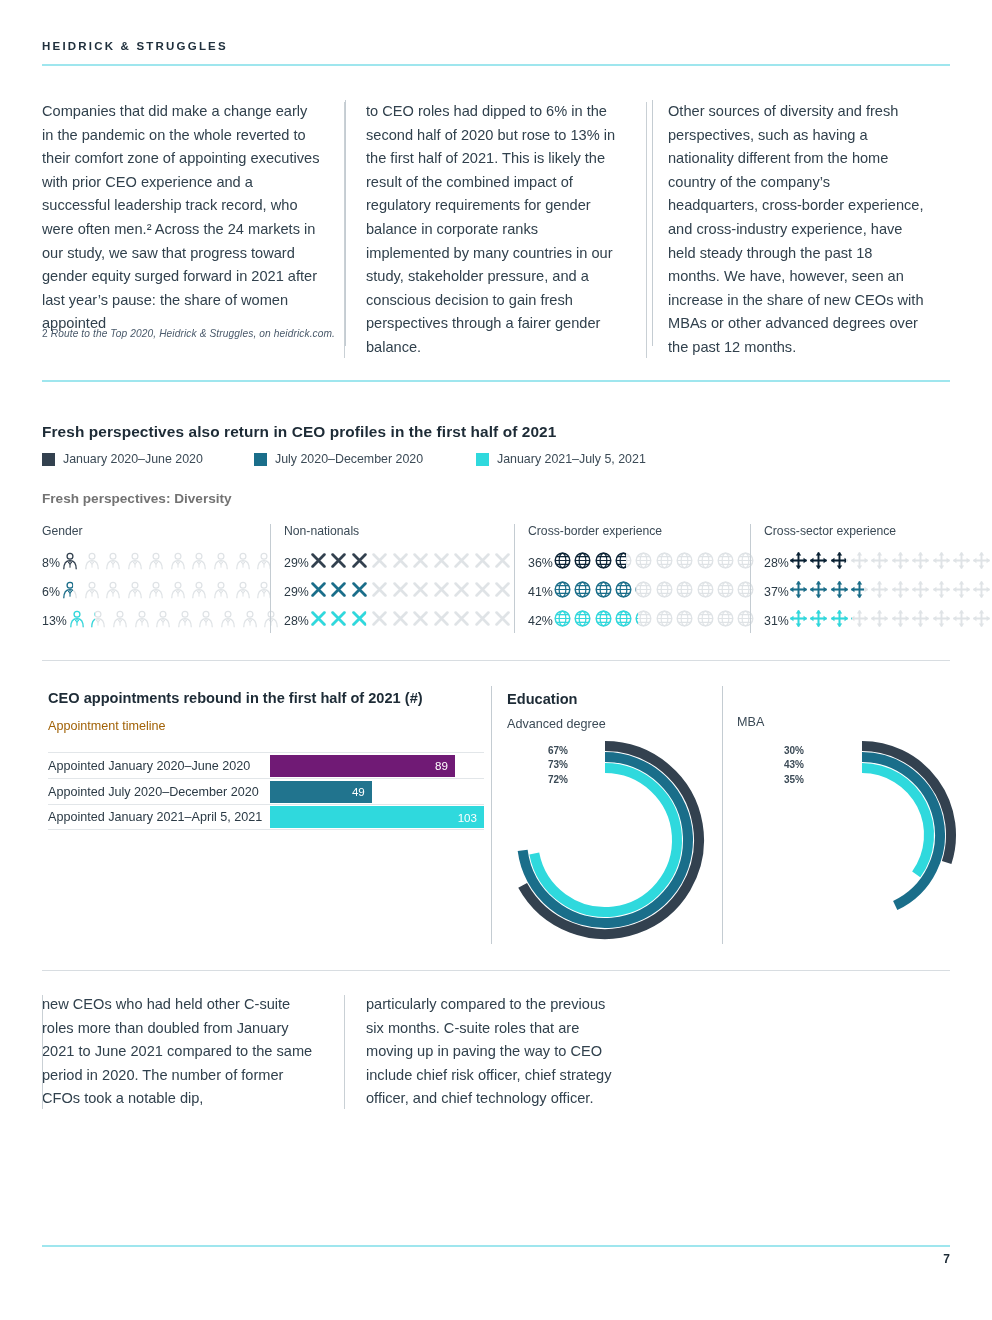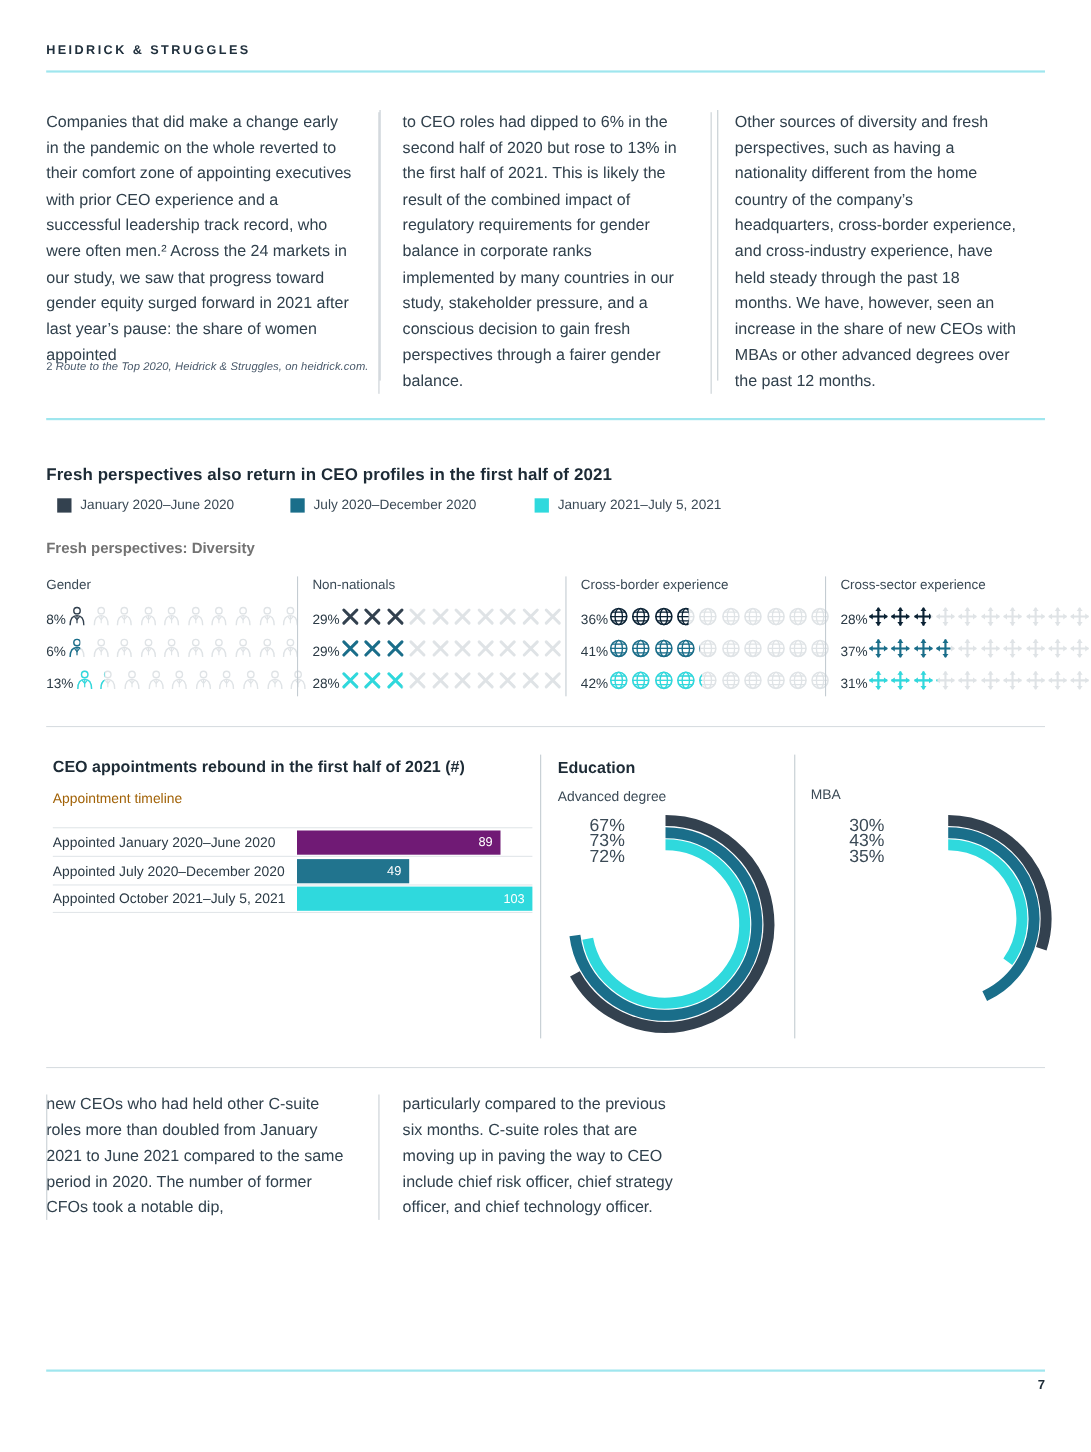--- a/index.html
+++ b/index.html
@@ -36,21 +36,21 @@
   .footnote .num { font-style: normal; }
 
   
   .ex-title {
     position: absolute; left: 42px; font-size: 15.4px; font-weight: 700; color: #1d2b36;
     letter-spacing: .1px;
   }
   .ex-sub {
     position: absolute; left: 42px; font-size: 13.6px; font-weight: 700; color: #737373;
   }
-  .legend { position: absolute; left: 42px; display: flex; gap: 0; margin-left: 10px; }
+  .legend { position: absolute; left: 42px; display: flex; gap: 0; }
   .legend-item { display: flex; align-items: center; font-size: 12.4px; color: #3b4a56; font-weight: 300; }
   .legend-sw { width: 13px; height: 13px; margin-right: 8px; display:inline-block; }
 
   
   .picto-wrap { position: absolute; left: 42px; top: 524px; width: 908px; display: flex; }
   .picto-panel { position: relative; padding-left: 0; }
   .picto-panel.sep::before { content:""; position:absolute; left:-14px; top:0; bottom:2px; width:1px; background:#c4ccd2; }
   .picto-head { font-size: 12.2px; color: #3b4a56; font-weight: 300; margin-bottom: 10px; }
   .picto-row { display: flex; align-items: center; height: 29px; }
   .picto-pct { font-size: 12.4px; color: #2b3a45; width: 34px; text-align: left; font-weight: 300; }
@@ -65,21 +65,21 @@
   .bar-row:last-child { border-bottom: 1px solid #e2e6e9; }
   .bar-label { font-size: 12.6px; color: #2b3a45; font-weight: 300; width: 222px; white-space: nowrap; }
   .bar-track { position: relative; flex: 1; height: 22px; }
   .bar-fill { position: absolute; left: 0; top: 0; height: 22px; display: flex; align-items: center; justify-content: flex-end; }
   .bar-val { font-size: 11.6px; color: #ffffff; padding-right: 7px; }
 
   .edu-title { position: absolute; left: 507px; font-size: 14.6px; font-weight: 700; color: #1d2b36; }
   .edu-sub1 { position: absolute; left: 507px; font-size: 12.6px; color: #3b4a56; font-weight: 300; }
   .edu-sub2 { position: absolute; left: 737px; font-size: 12.6px; color: #3b4a56; font-weight: 300; }
   .donut { position: absolute; }
-  .donut-labels { position: absolute; text-align: right; font-size: 16px; color: #3b4a56; line-height: 14.4px; font-weight: 400; }
+  .donut-labels { position: absolute; text-align: right; font-size: 10px; color: #3b4a56; line-height: 14.4px; font-weight: 700; }
 
   .vsep { position: absolute; width: 1px; background: #c4ccd2; }
   .pagenum { position: absolute; right: 42px; font-size: 12px; font-weight: 700; color: #1d2b36; }
 </style>
 </head>
 <body>
 
 <div class="page">
 
   <div class="masthead">HEIDRICK &amp; STRUGGLES</div>
@@ -1117,21 +1117,21 @@
       </div>
       <div class="bar-row">
         <div class="bar-label">Appointed July 2020–December 2020</div>
         <div class="bar-track">
           <div class="bar-fill" style="width: 47.5728%; background: rgb(33, 116, 142);">
             <span class="bar-val">49</span>
           </div>
         </div>
       </div>
       <div class="bar-row">
-        <div class="bar-label">Appointed October 2021–July 5, 2021</div>
+        <div class="bar-label">Appointed January 2021–April 5, 2021</div>
         <div class="bar-track">
           <div class="bar-fill" style="width: 100%; background: rgb(47, 217, 221);">
             <span class="bar-val">103</span>
           </div>
         </div>
       </div>
     </div>
 
   <div class="edu-title" style="top:691px">Education</div>
   <div class="edu-sub1" style="top:717px">Advanced degree</div>

